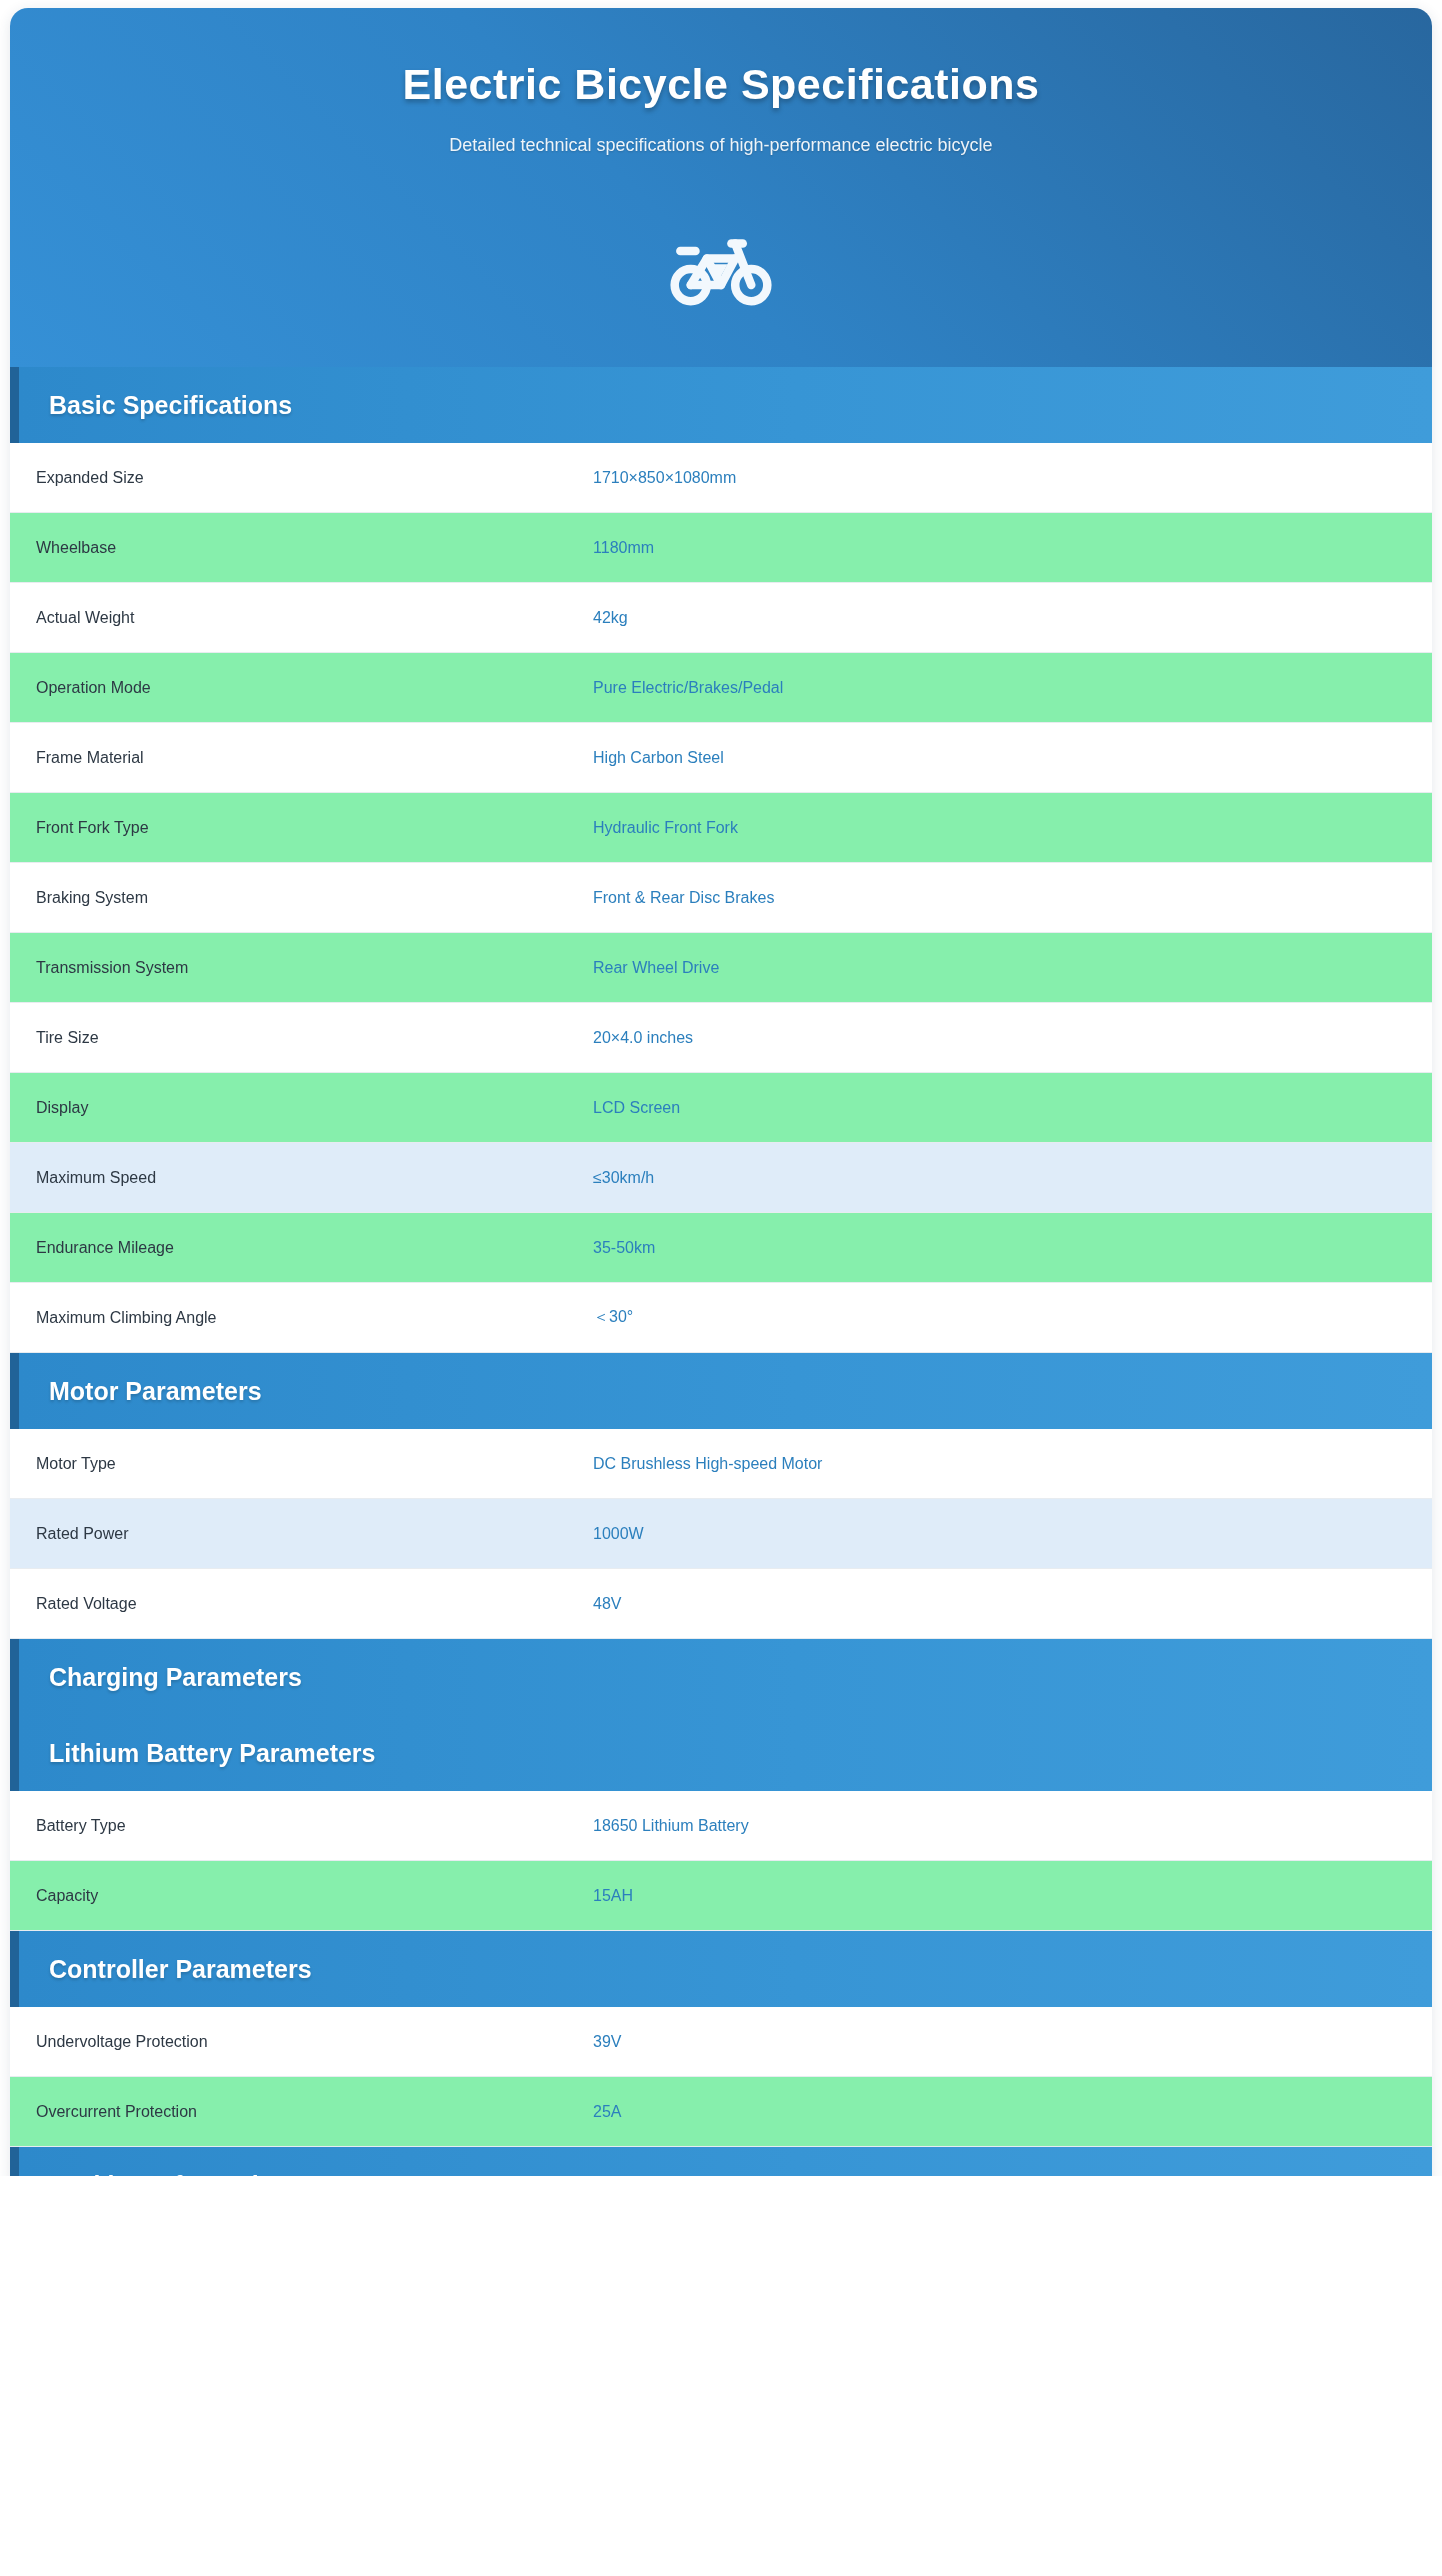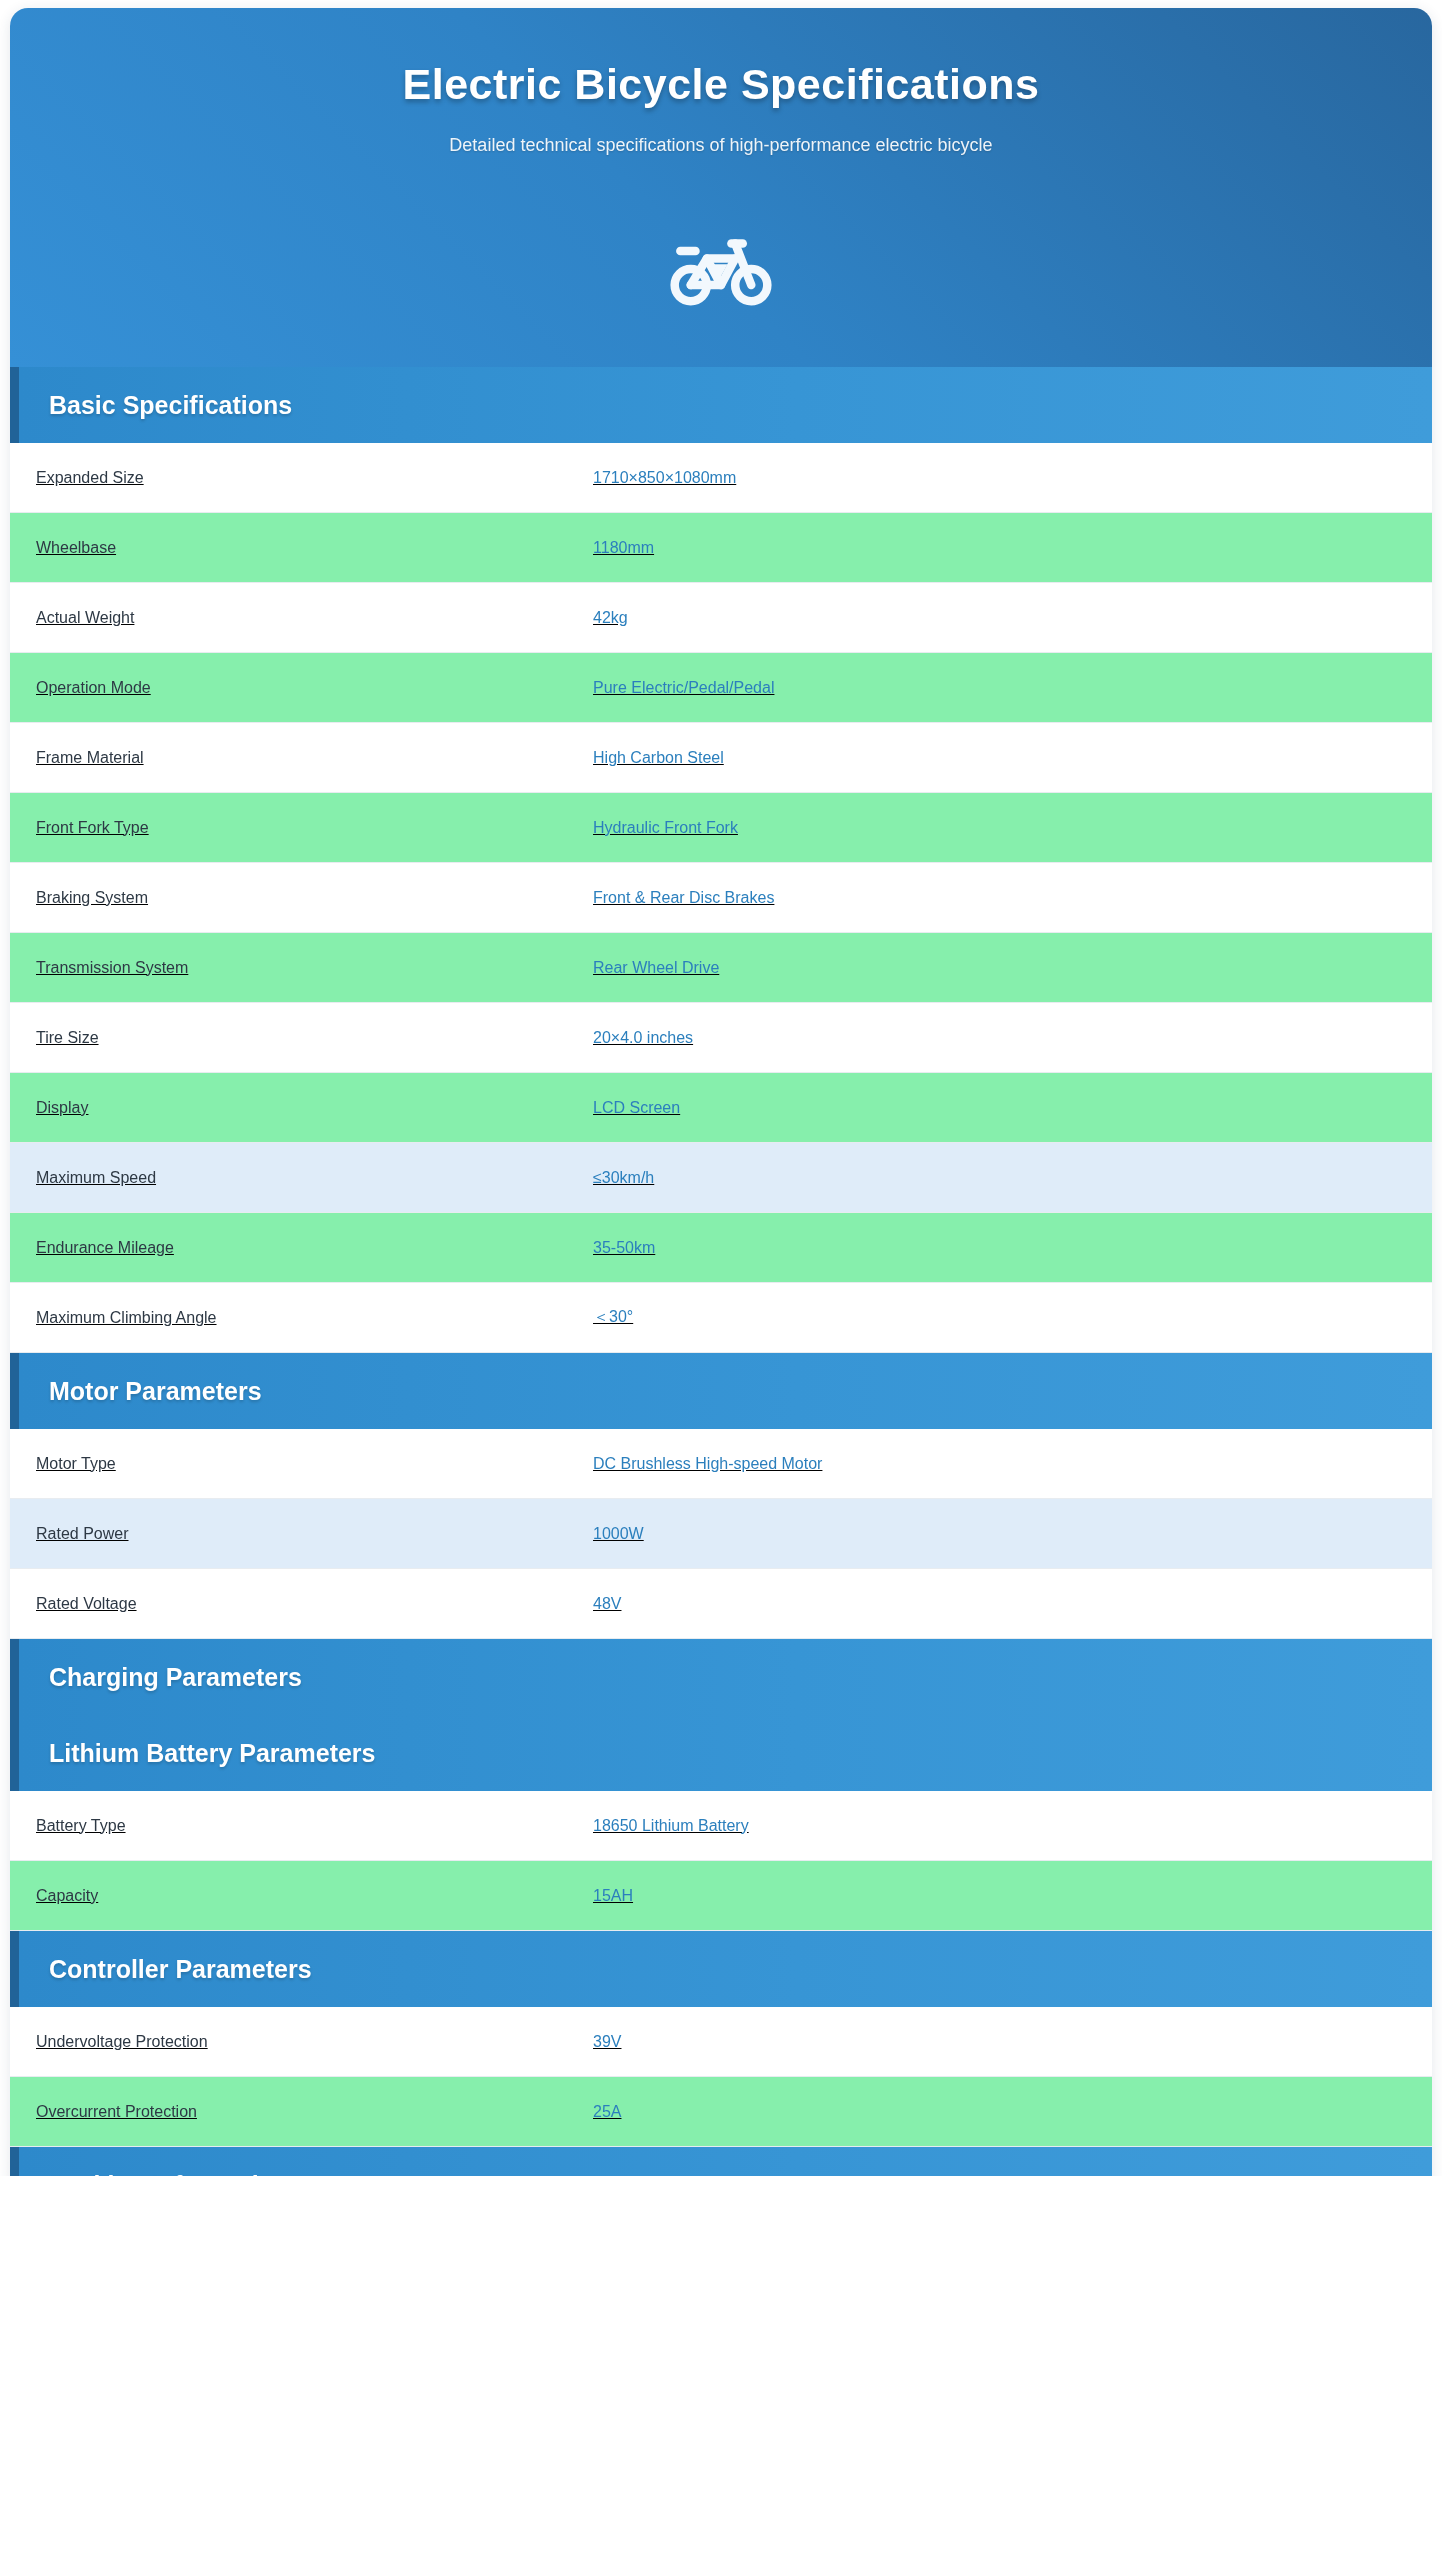--- a/index.html
+++ b/index.html
@@ -64,21 +64,20 @@
     text-shadow: 0 2px 3px rgba(0,0,0,0.18);
   }
   
   .spec-row {
     height: 70px;
     display: flex;
     align-items: center;
     border-bottom: 1px solid #e8ecf0;
     box-sizing: border-box;
     font-size: 16px;
-    text-decoration: underline;
   }
   .spec-row.bg-white     { background: #ffffff; }
   .spec-row.bg-alt       { background: #86efac; }
   .spec-row.bg-highlight { background: #dfecf9; }
   .spec-label {
     width: 41%;
     padding-left: 26px;
     box-sizing: border-box;
     color: #2d3844;
   }
@@ -132,21 +131,21 @@
     <div class="spec-value">1180mm</div>
   </div>
 
   <div class="spec-row bg-white">
     <div class="spec-label">Actual Weight</div>
     <div class="spec-value">42kg</div>
   </div>
 
   <div class="spec-row bg-alt">
     <div class="spec-label">Operation Mode</div>
-    <div class="spec-value">Pure Electric/Pedal/Pedal</div>
+    <div class="spec-value">Pure Electric/Brakes/Pedal</div>
   </div>
 
   <div class="spec-row bg-white">
     <div class="spec-label">Frame Material</div>
     <div class="spec-value">High Carbon Steel</div>
   </div>
 
   <div class="spec-row bg-alt">
     <div class="spec-label">Front Fork Type</div>
     <div class="spec-value">Hydraulic Front Fork</div>

